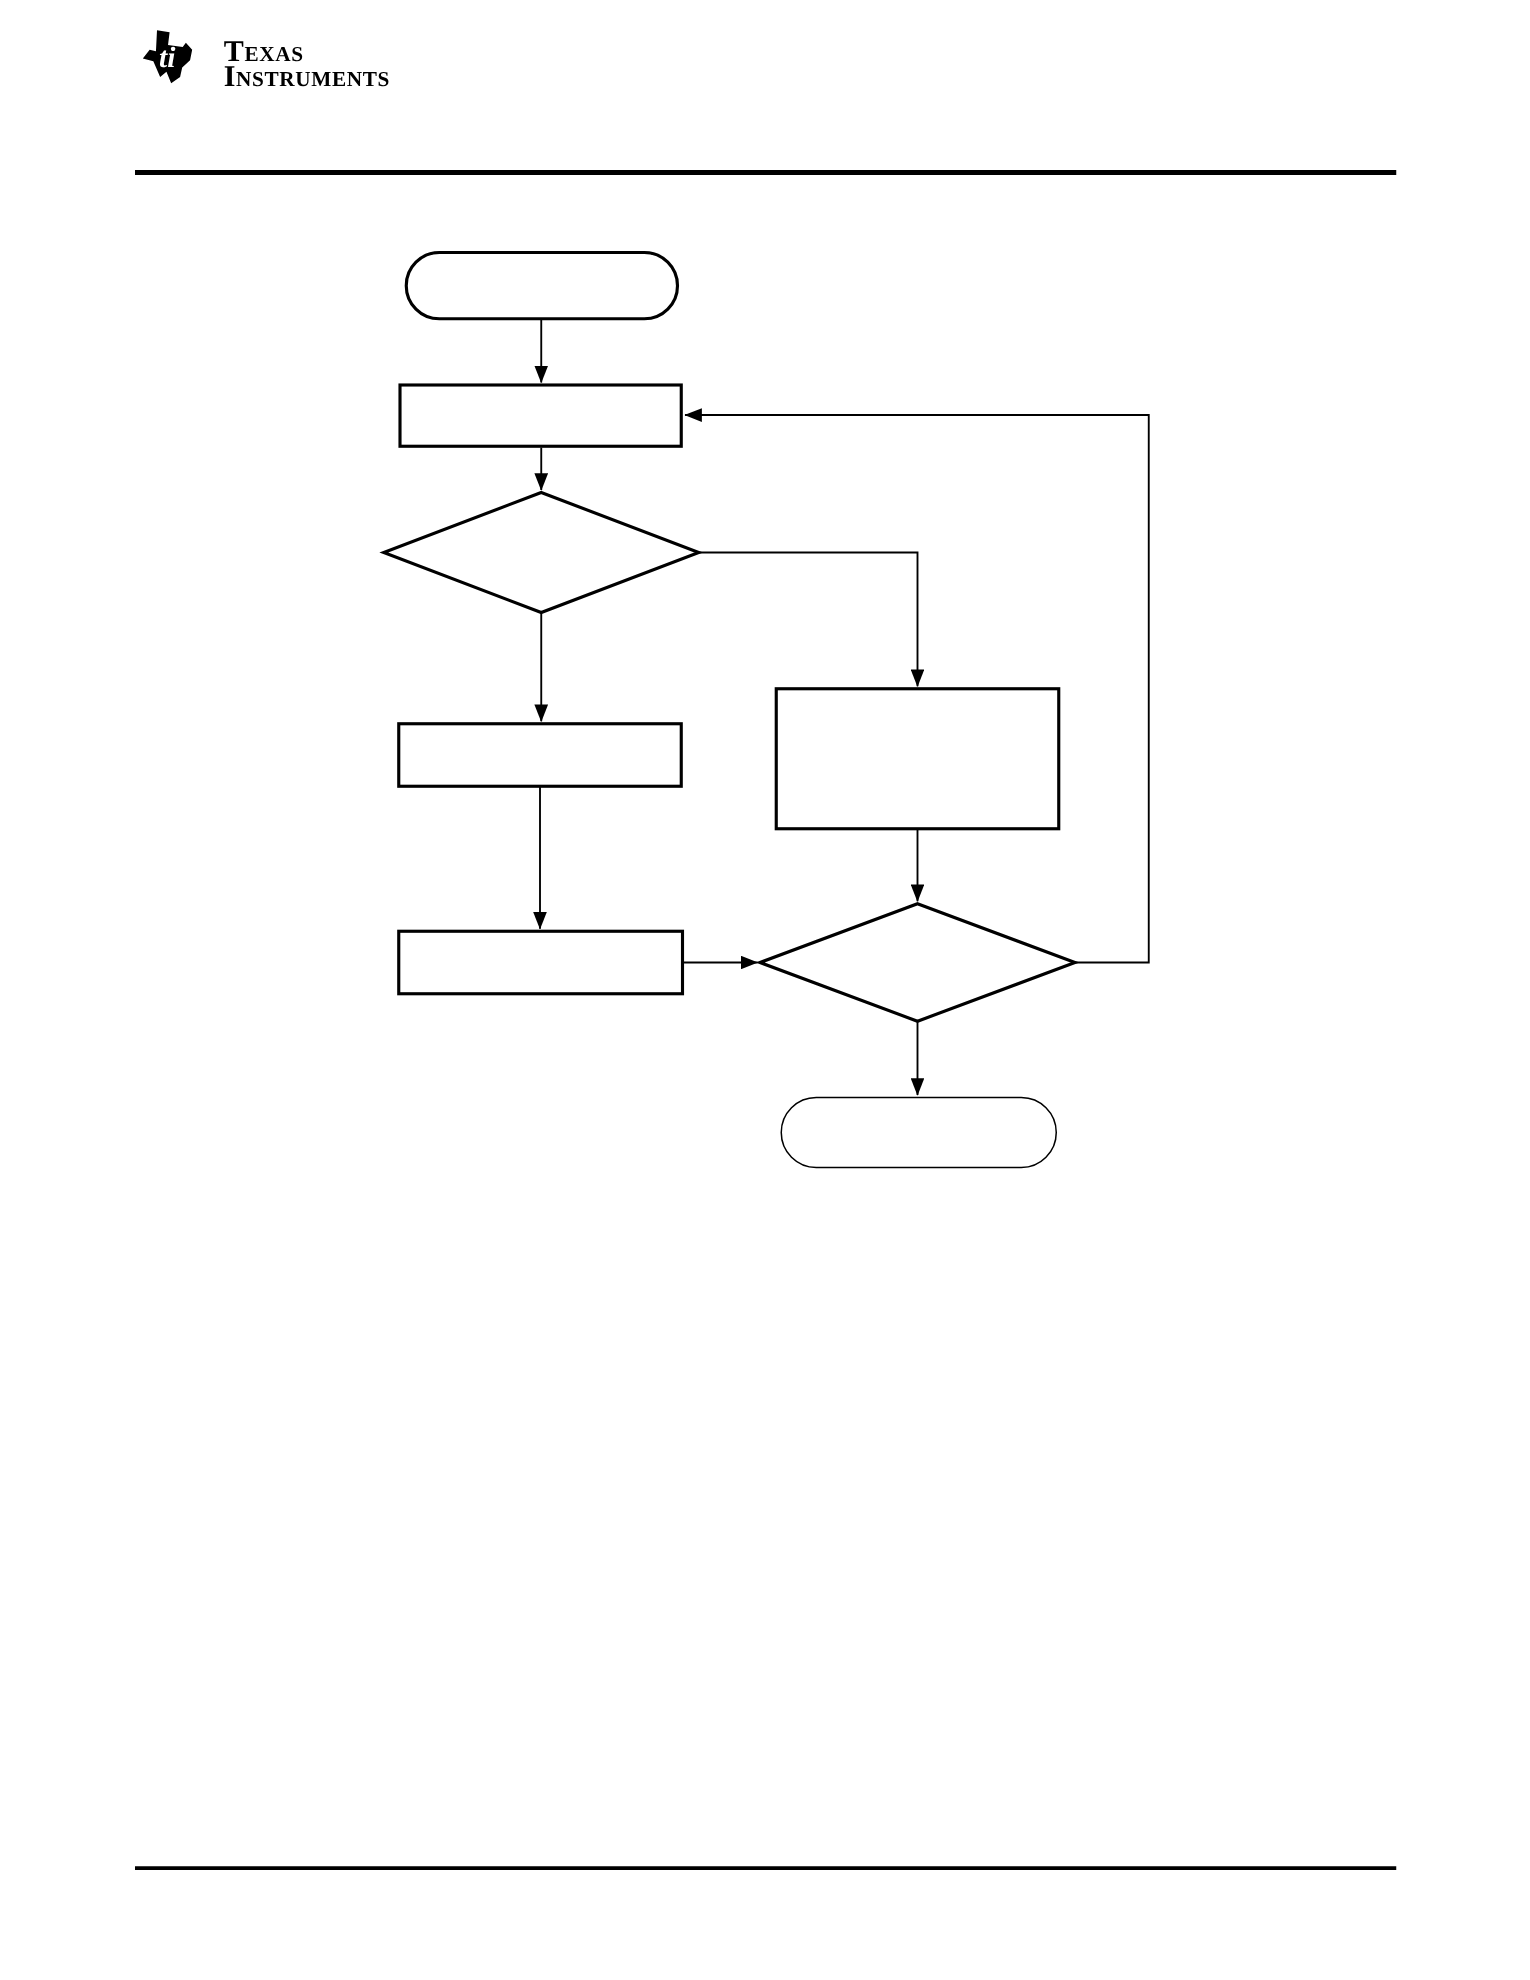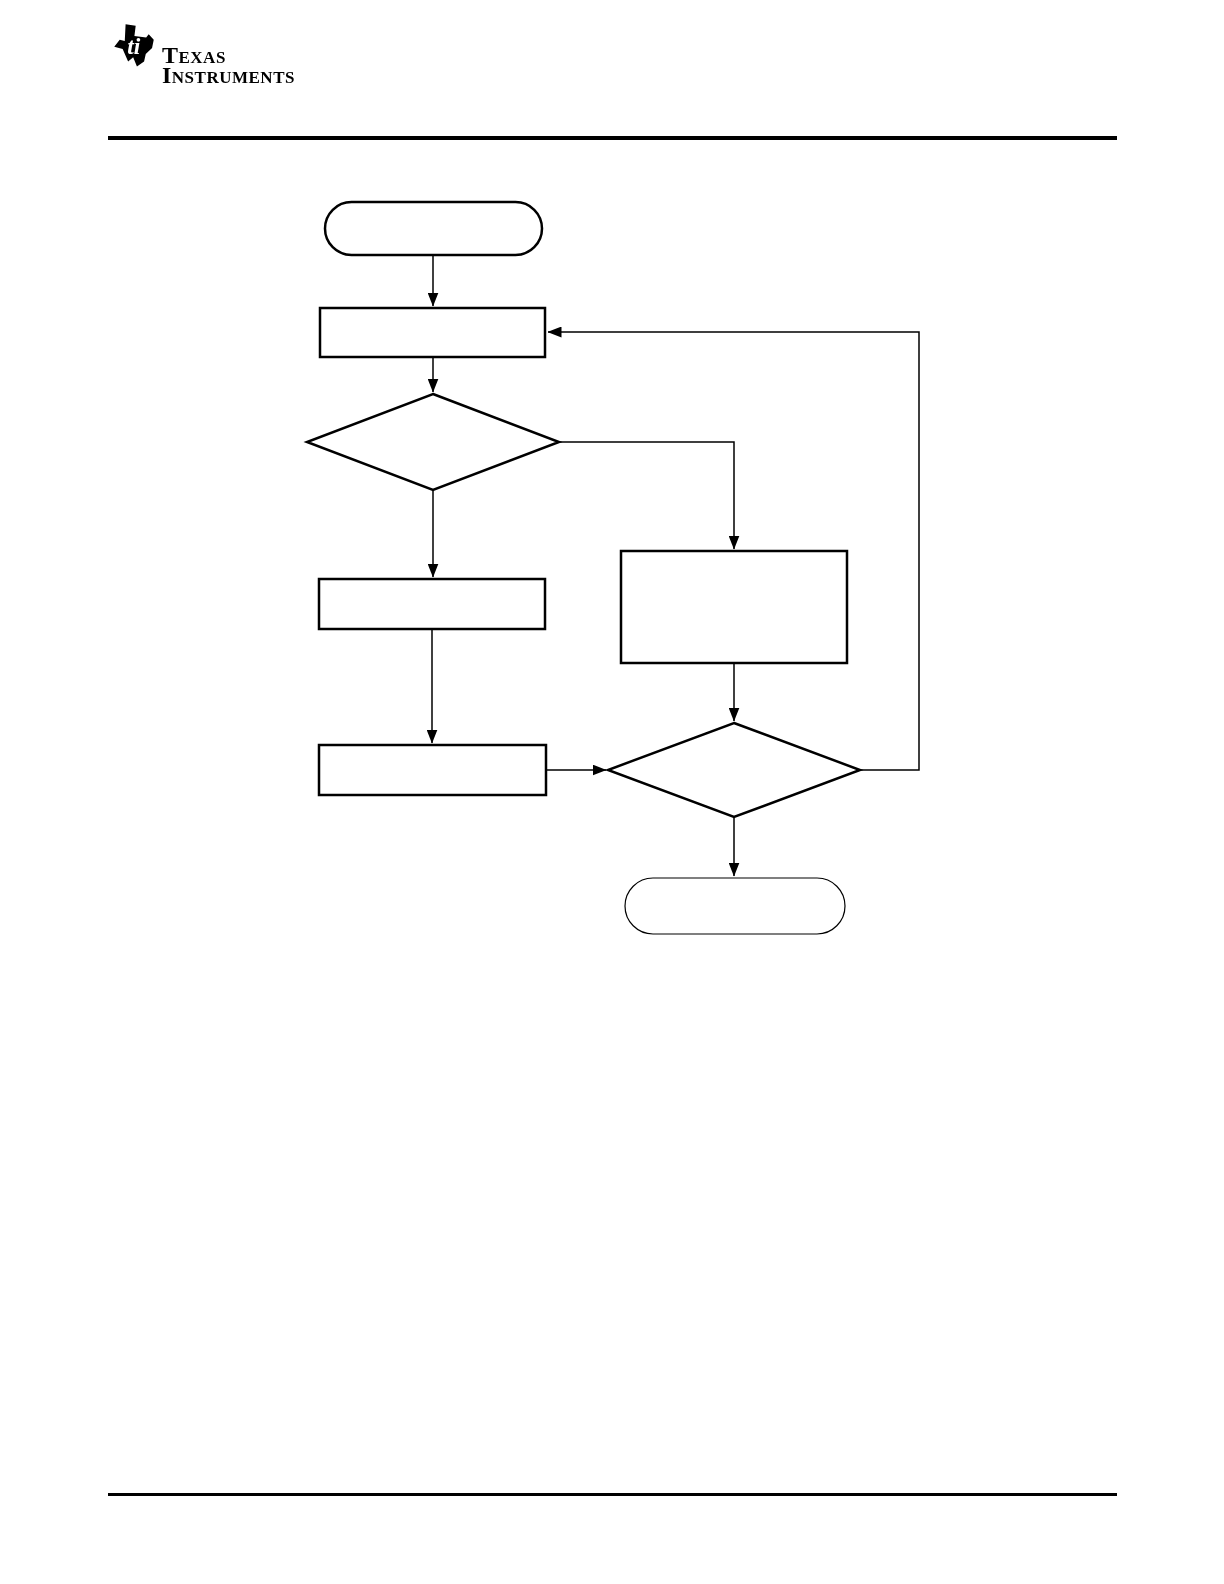--- a/index.html
+++ b/index.html
@@ -7,25 +7,25 @@
     position:relative;
     width:1224px; height:1584px;
     margin:0 auto;
     background:var(--paper,#ffffff);
     font-family:"Liberation Serif", serif;
     overflow:hidden;
   }
   
   .brand {
     position:absolute; left:113px; top:20px;
-    display:flex; align-items:flex-start; gap:7px;
+    display:flex; align-items:center; gap:24px;
   }
   .brand .logo-mark { width:42px; height:52px; display:block; }
   .brand .brand-text {
-    margin-top:25px;
+    margin-top:12px;
     display:flex; flex-direction:column;
     color:var(--ink,#000);
   }
   .brand .brand-line {
     font-variant:small-caps;
     font-weight:600;
     font-size:24px;
     line-height:20px;
     letter-spacing:0.5px;
     white-space:nowrap;

